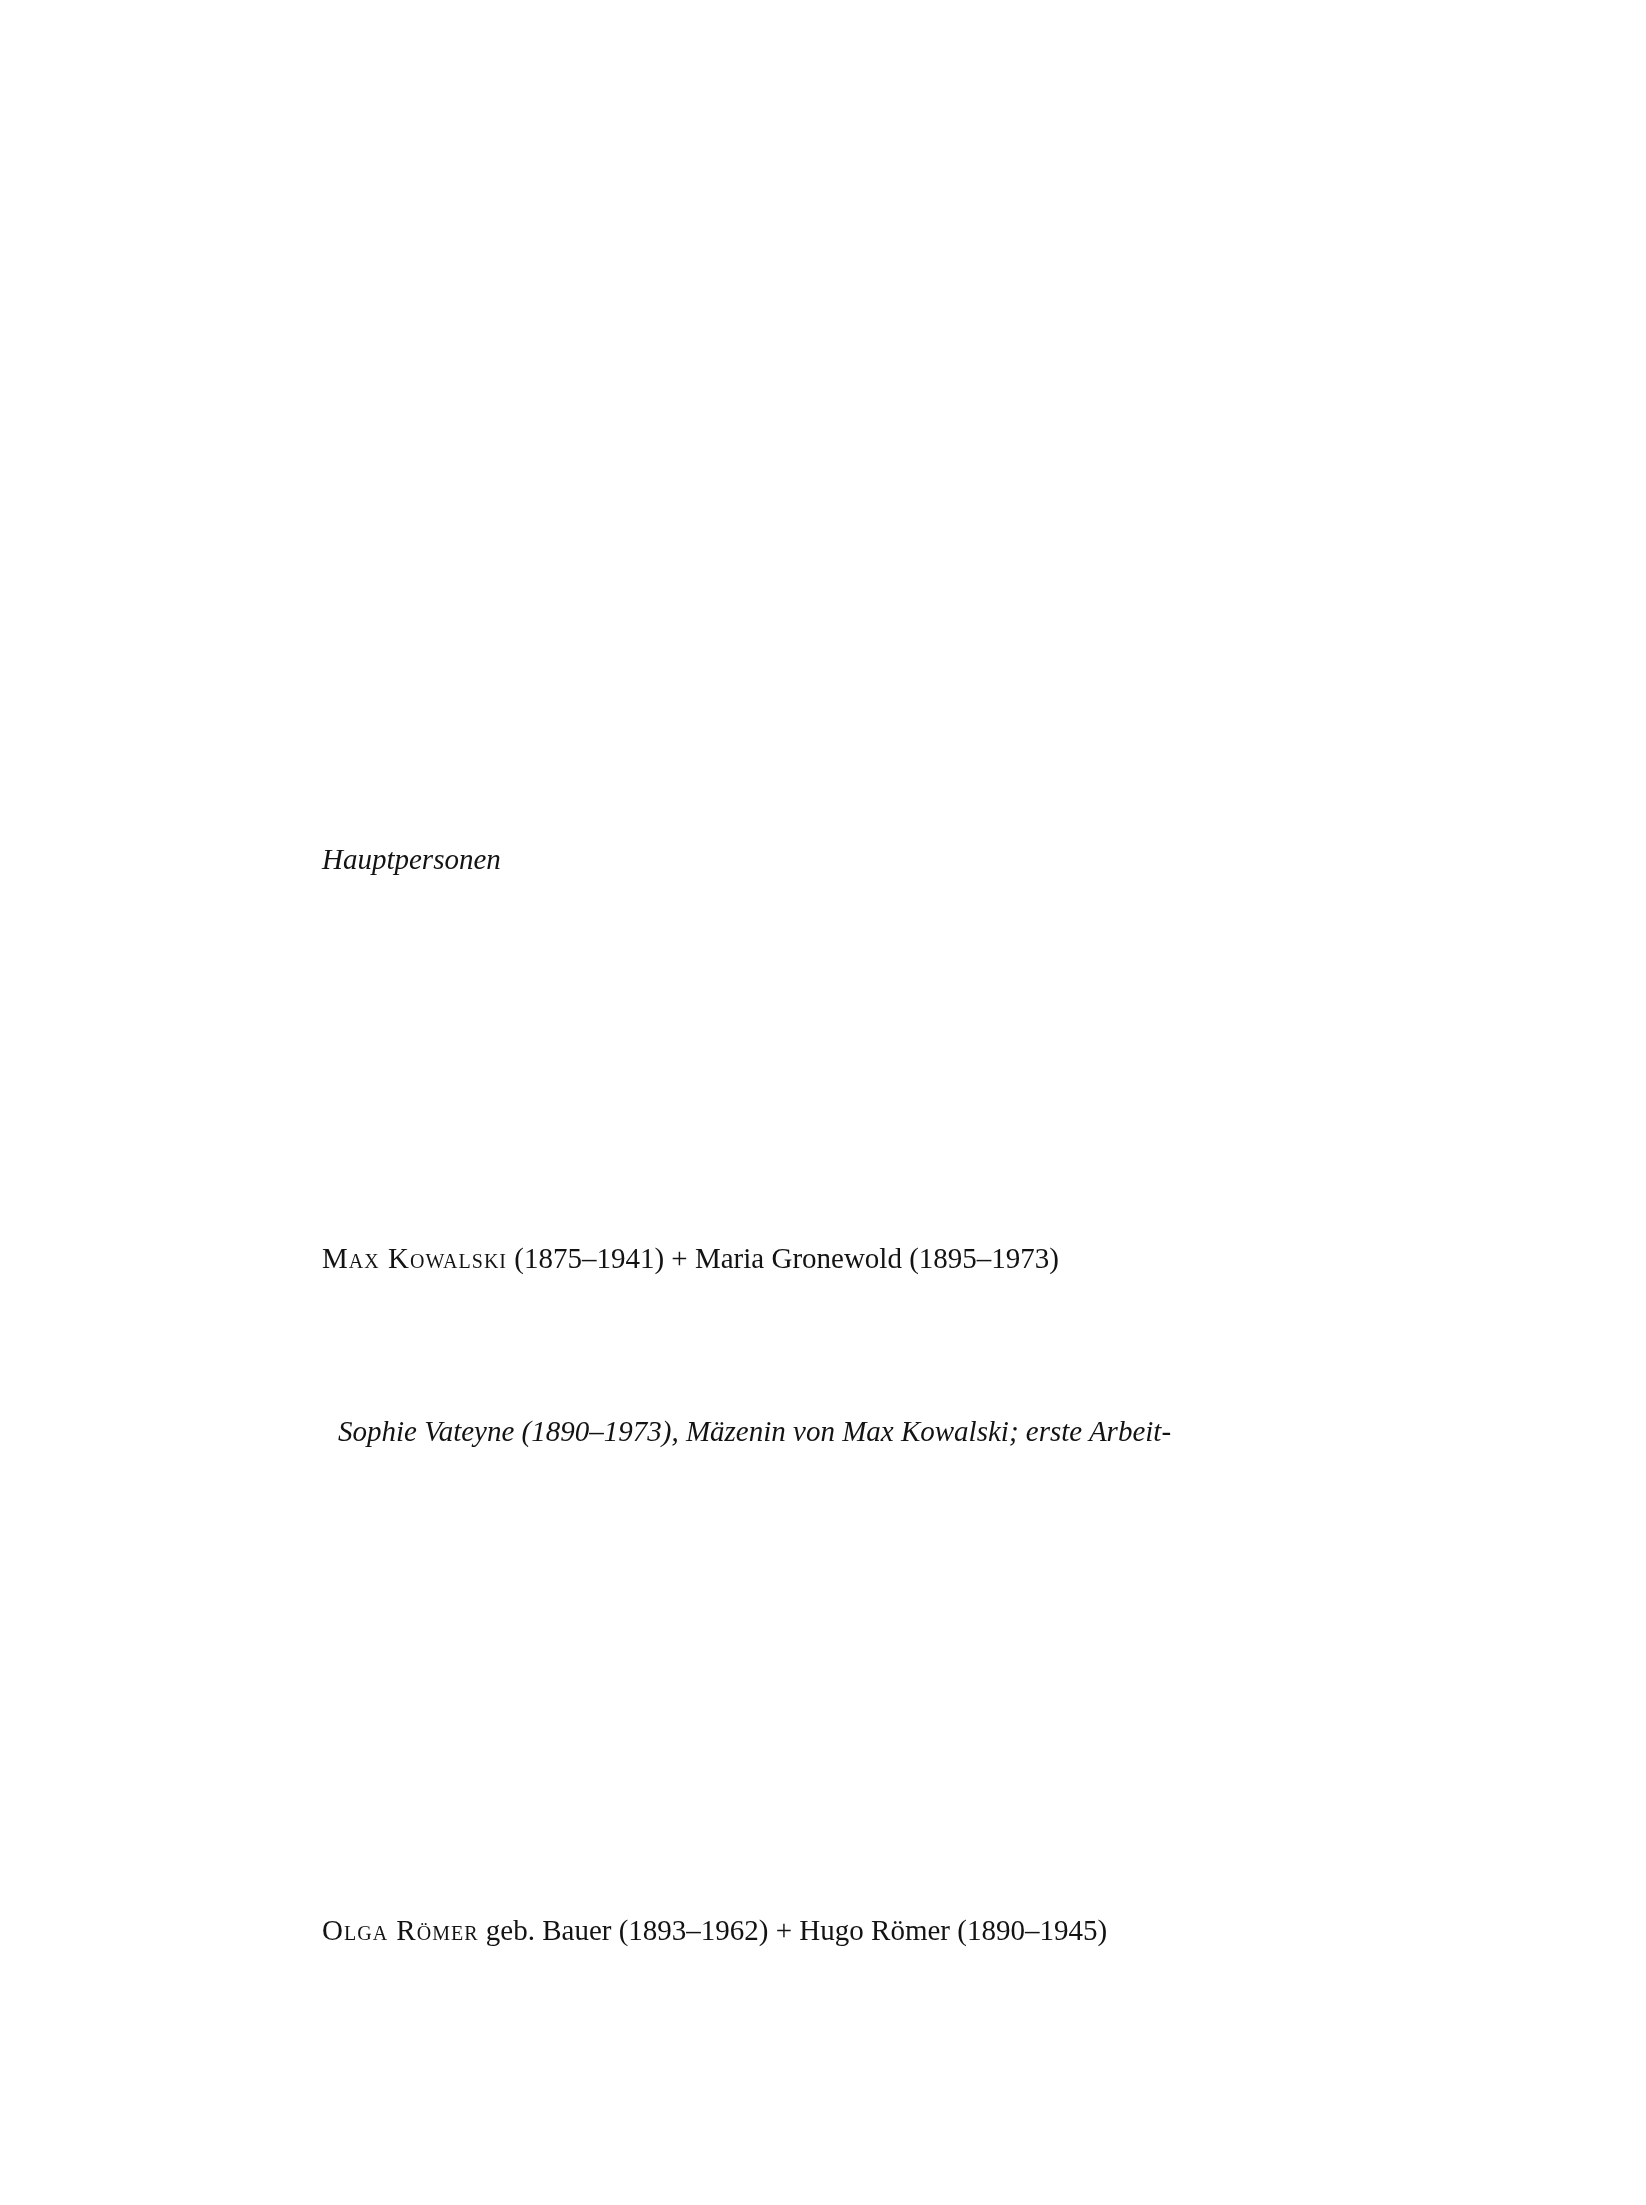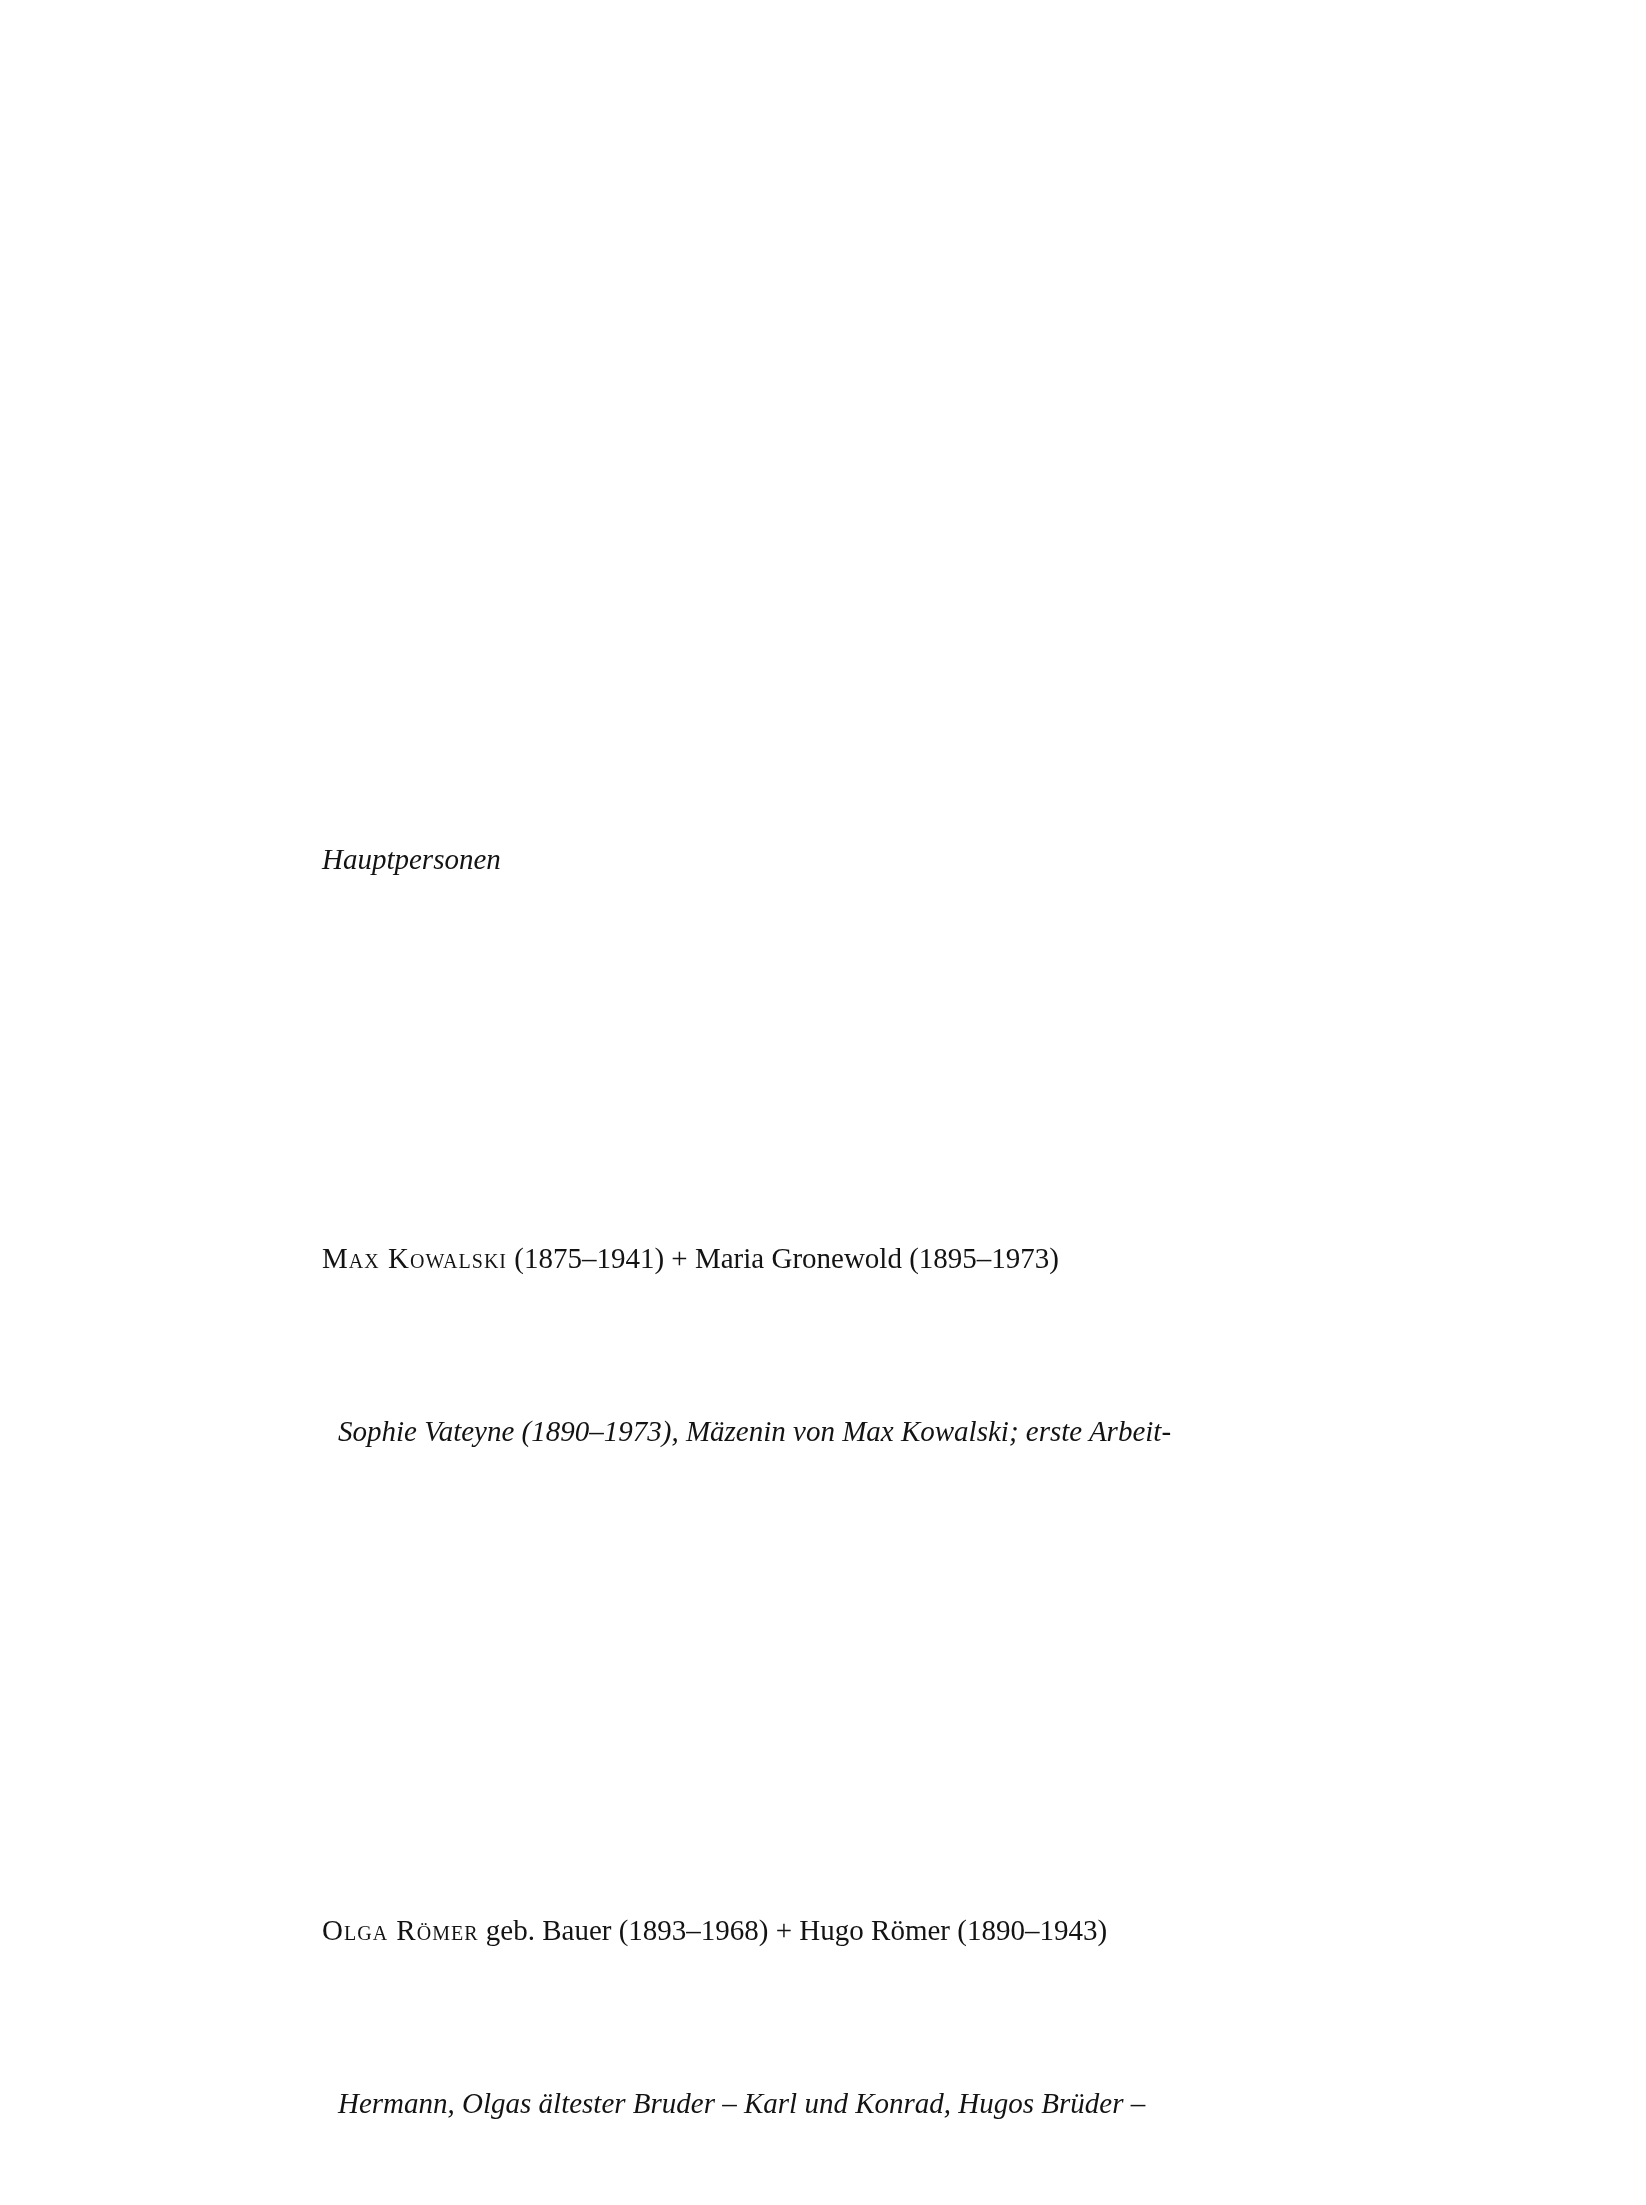--- a/index.html
+++ b/index.html
@@ -50,22 +50,21 @@
     <p class="heading">Hauptpersonen</p>
 
     
     <div class="entry">
       <p class="head"><span class="sc">Max Kowalski</span><span> (1875–1941) + Maria Gronewold (1895–1973)</span></p>
       <p class="desc">Sophie Vateyne (1890–1973), Mäzenin von Max Kowalski; erste Arbeit-</p>
     </div>
 
     
     <div class="entry">
-      <p class="head"><span class="sc">Olga Römer</span><span> geb. Bauer (1893–1968) + Hugo Römer (1890–1943)</span></p>
-      <p class="desc">Hermann, Olgas ältester Bruder – Karl und Konrad, Hugos Brüder –</p>
+      <p class="head"><span class="sc">Olga Römer</span><span> geb. Bauer (1893–1962) + Hugo Römer (1890–1945)</span></p>
       
     </div>
 
     
     
 
     
     
 
     

